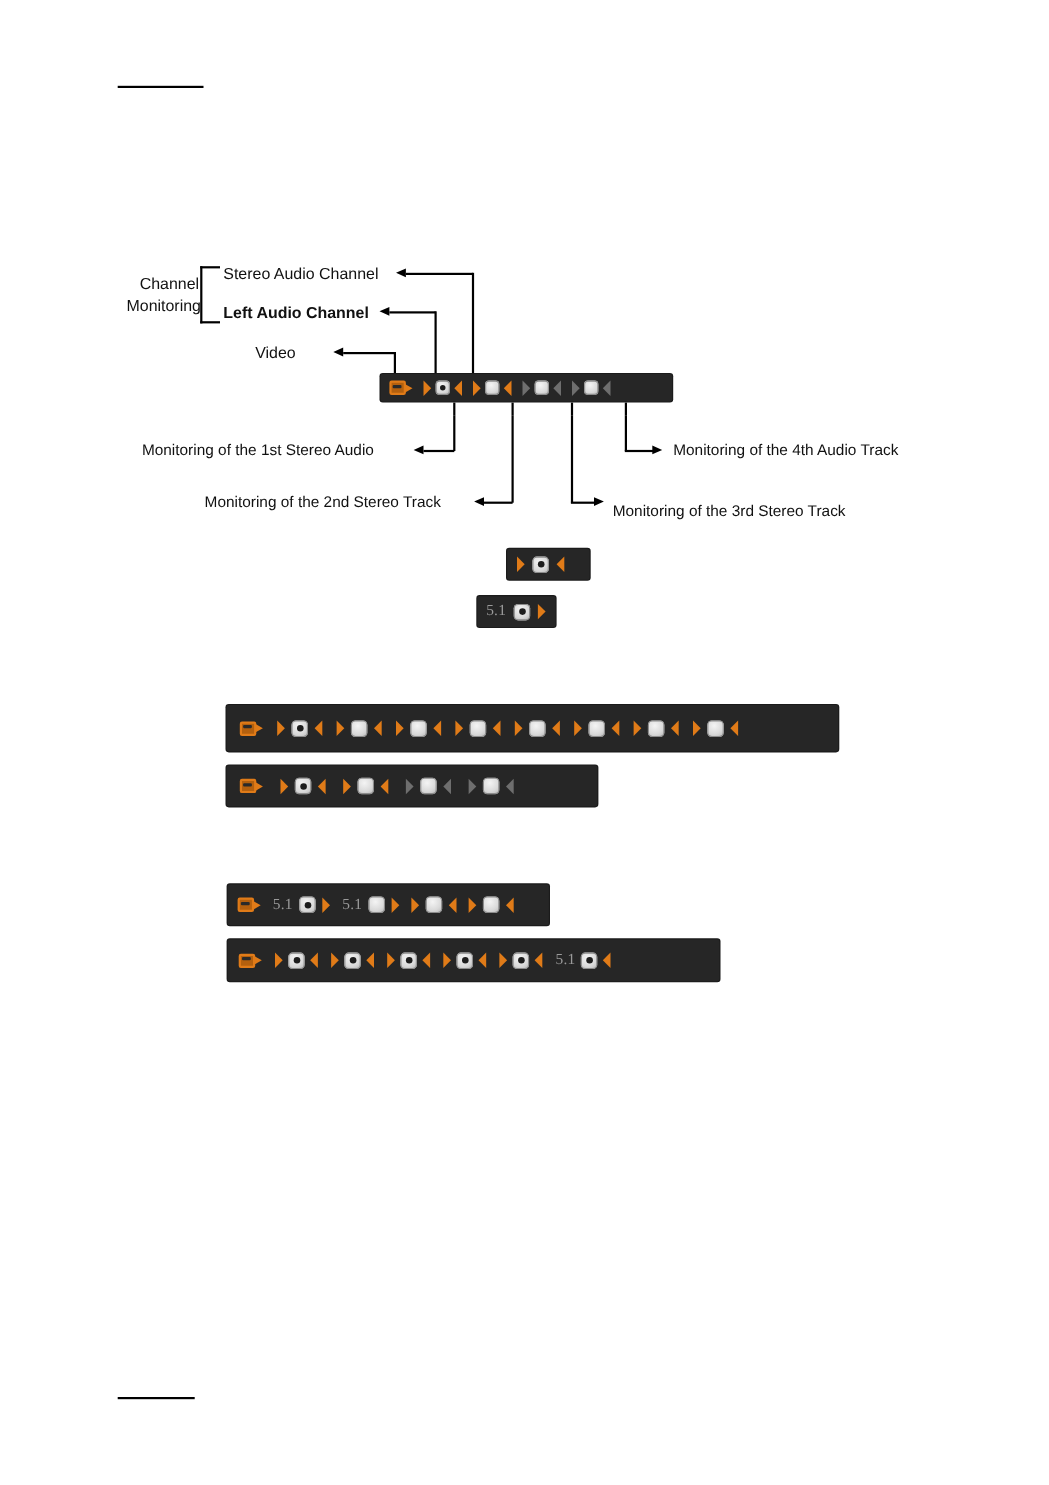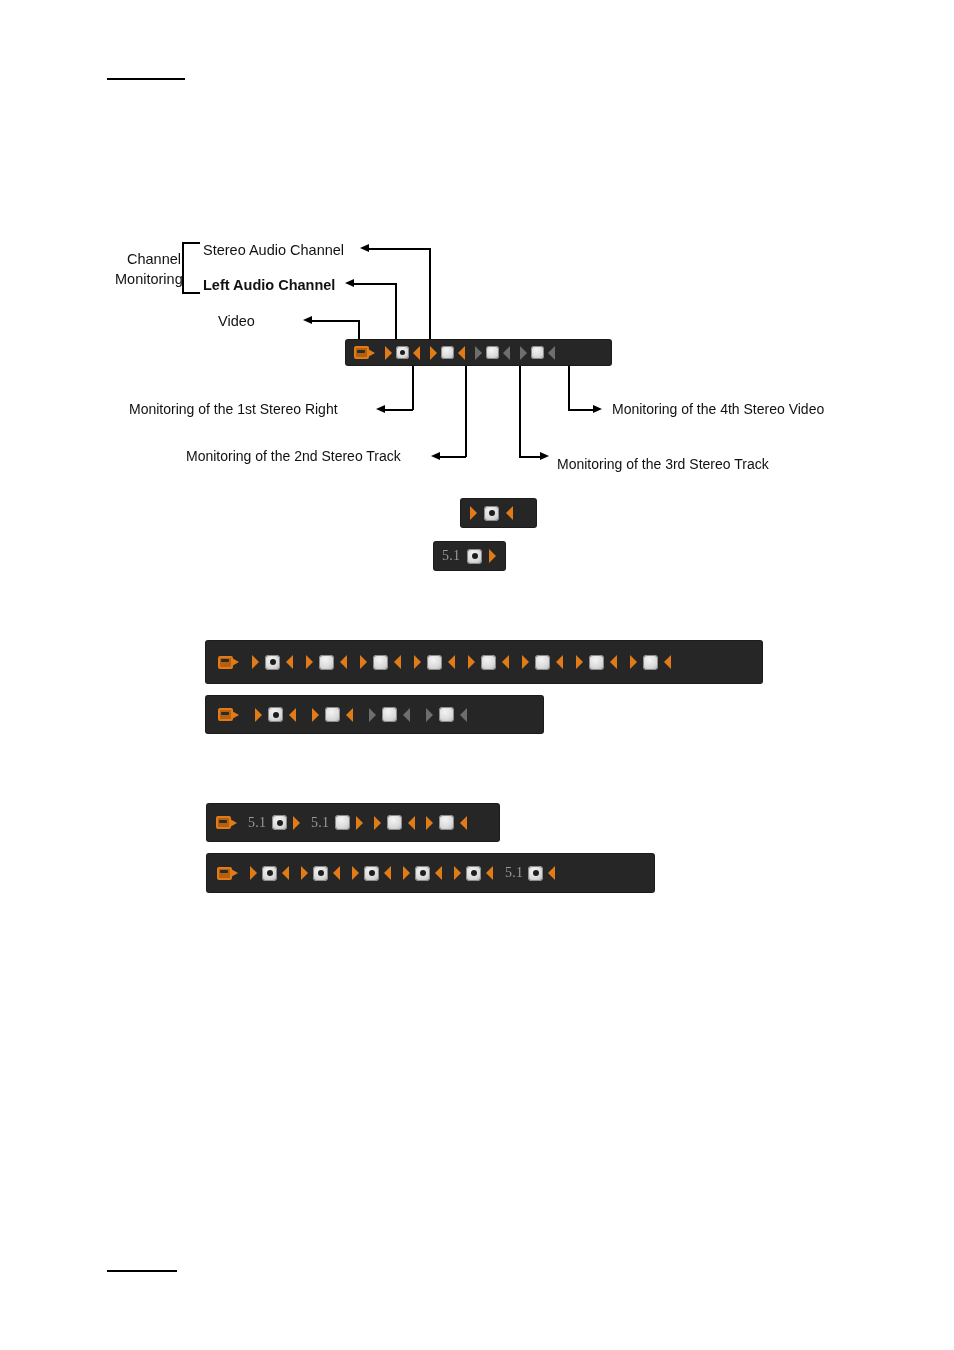--- a/index.html
+++ b/index.html
@@ -189,21 +189,21 @@
 
   <div class="ln v" style="left:429px; top:248px; height:96px;"></div>
   <div class="ln h" style="left:369px; top:248px; width:61px;"></div>
   <div class="arrow left" style="left:360px; top:244px;"></div>
 
   <div class="label" style="left:203px; top:276px;font-weight:bold;">Left Audio Channel</div>
   <div class="ln v" style="left:395px; top:283px; height:61px;"></div>
   <div class="ln h" style="left:354px; top:283px; width:42px;"></div>
   <div class="arrow left" style="left:345px; top:279px;"></div>
 
-  <div class="label" style="left:218px; top:312px;">Video</div>
+  <div class="label" style="left:232px; top:312px;">Video</div>
   <div class="ln v" style="left:358px; top:320px; height:24px;"></div>
   <div class="ln h" style="left:312px; top:320px; width:47px;"></div>
   <div class="arrow left" style="left:303px; top:316px;"></div>
 
   <div class="toolbar" id="tb-annotated" style="left: 346px; top: 340px; width: 265px; height: 25px; padding: 0px 8px; gap: 10px;">
       <div class="cam-icon">
         <div class="body"></div>
         <div class="slot"></div>
         <div class="lens"></div>
       </div>
@@ -227,36 +227,36 @@
         <div class="btn small"></div>
         <div class="spk r off"></div>
       </div>
     </div>
 
   <div class="tick" style="left:412px; top:366px; height:12px;"></div>
   <div class="tick" style="left:465px; top:366px; height:12px;"></div>
   <div class="tick" style="left:519px; top:366px; height:12px;"></div>
   <div class="tick" style="left:568px; top:366px; height:12px;"></div>
 
-  <div class="label small" style="left:129px; top:401px;">Monitoring of the 1st Stereo Right</div>
+  <div class="label small" style="left:129px; top:401px;">Monitoring of the 1st Stereo Audio</div>
   <div class="ln v" style="left:412px; top:378px; height:32px;"></div>
   <div class="ln h" style="left:385px; top:409px; width:28px;"></div>
   <div class="arrow left" style="left:376px; top:405px;"></div>
 
   <div class="label small" style="left:186px; top:448px;">Monitoring of the 2nd Stereo Track</div>
   <div class="ln v" style="left:465px; top:378px; height:79px;"></div>
   <div class="ln h" style="left:440px; top:456px; width:26px;"></div>
   <div class="arrow left" style="left:431px; top:452px;"></div>
 
   <div class="label small" style="left:557px; top:456px;">Monitoring of the 3rd Stereo Track</div>
   <div class="ln v" style="left:519px; top:378px; height:79px;"></div>
   <div class="ln h" style="left:519px; top:456px; width:22px;"></div>
   <div class="arrow right" style="left:540px; top:452px;"></div>
 
-  <div class="label small" style="left:612px; top:401px;">Monitoring of the 4th Stereo Video</div>
+  <div class="label small" style="left:612px; top:401px;">Monitoring of the 4th Audio Track</div>
   <div class="ln v" style="left:568px; top:378px; height:32px;"></div>
   <div class="ln h" style="left:568px; top:409px; width:26px;"></div>
   <div class="arrow right" style="left:593px; top:405px;"></div>
 
   <div class="toolbar" id="tb-sample-stereo" style="left: 461px; top: 499px; width: 75px; height: 28px; padding: 0px 9px; gap: 8px;">
       <div class="grp" style="gap: 7px;">
         <div class="spk l"></div>
         <div class="btn active"></div>
         <div class="spk r"></div>
       </div>

